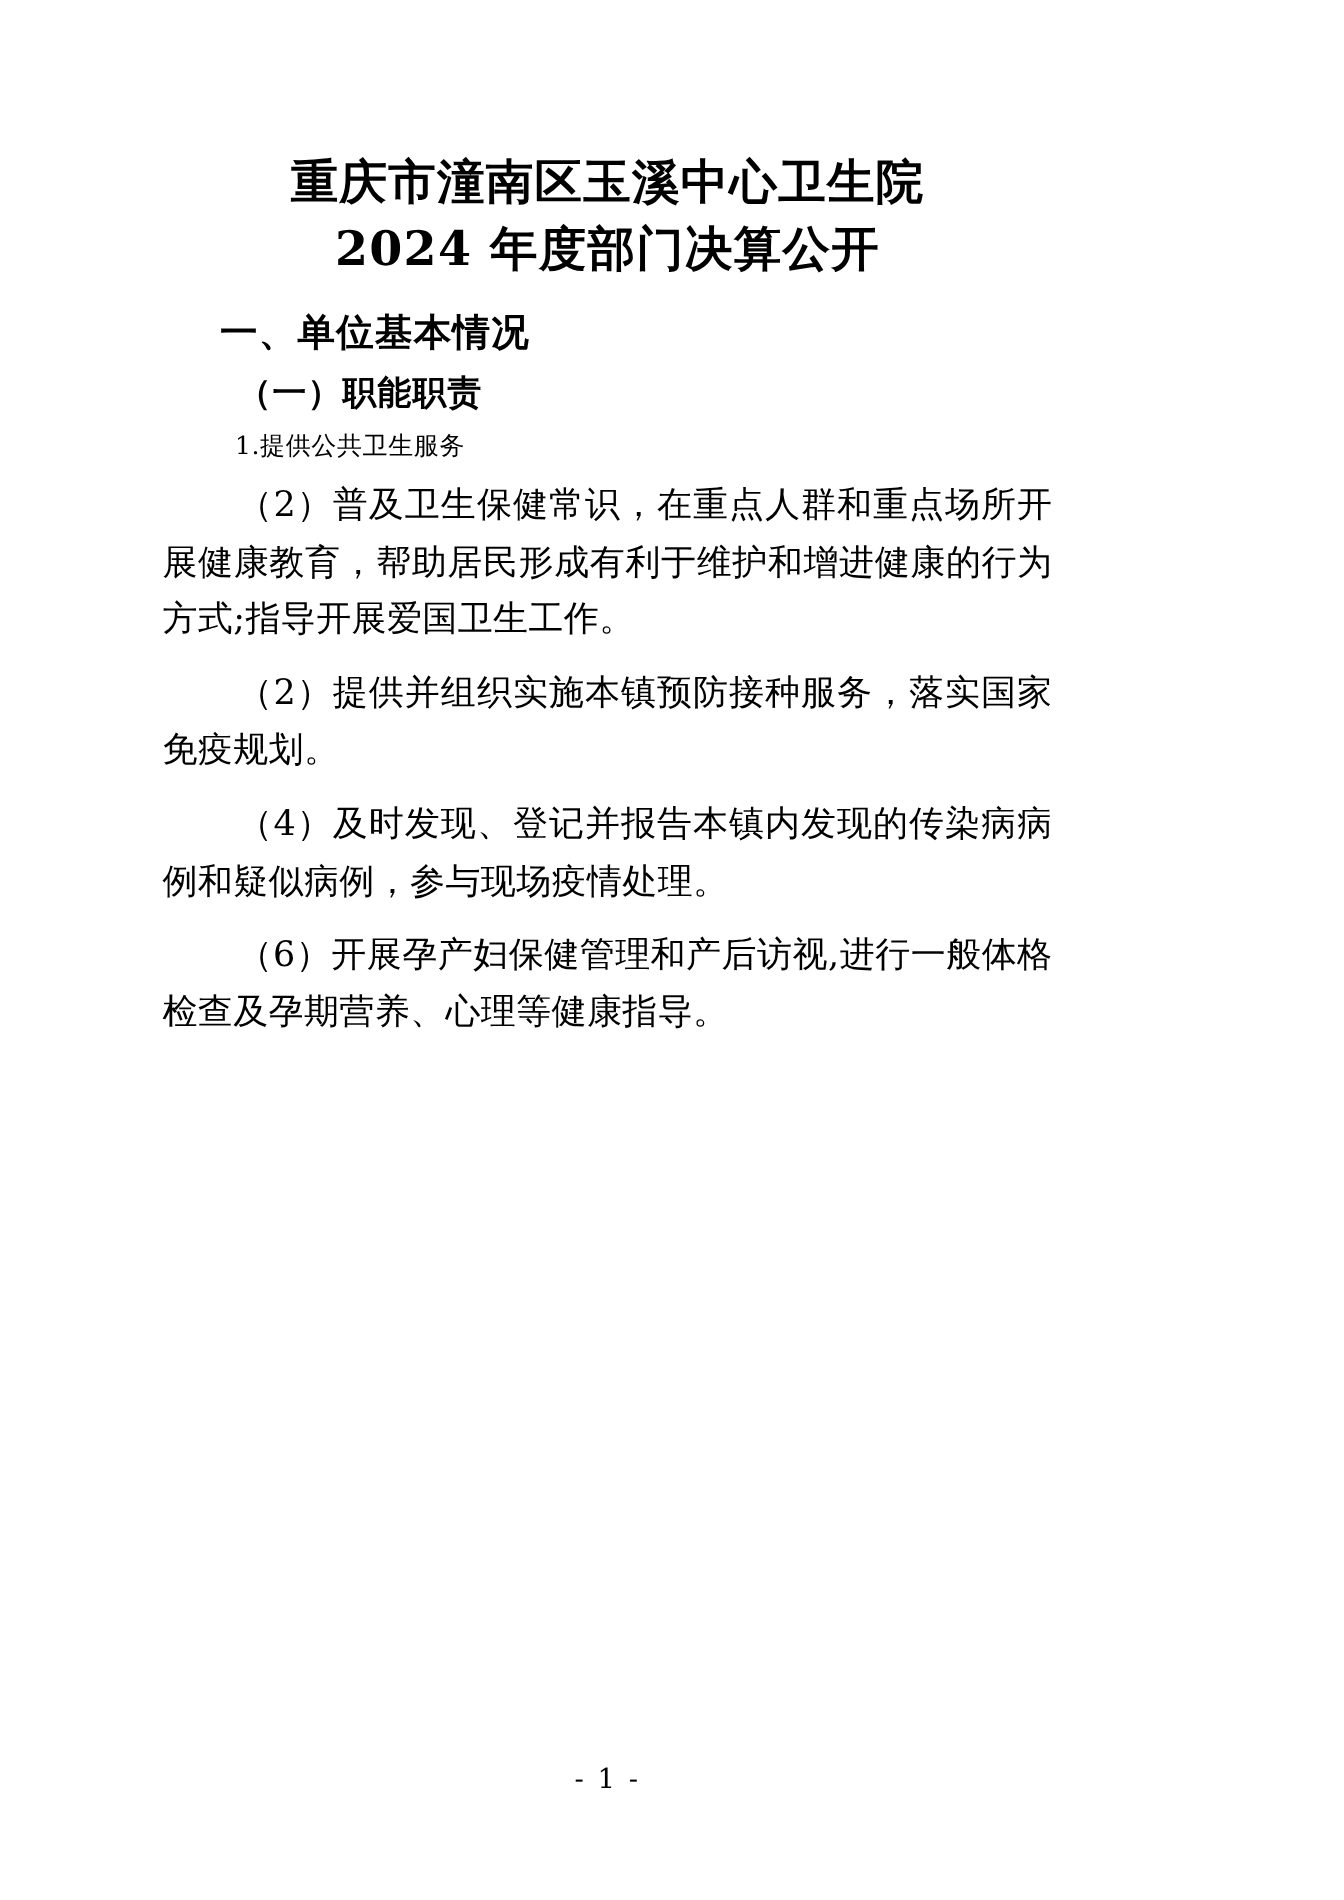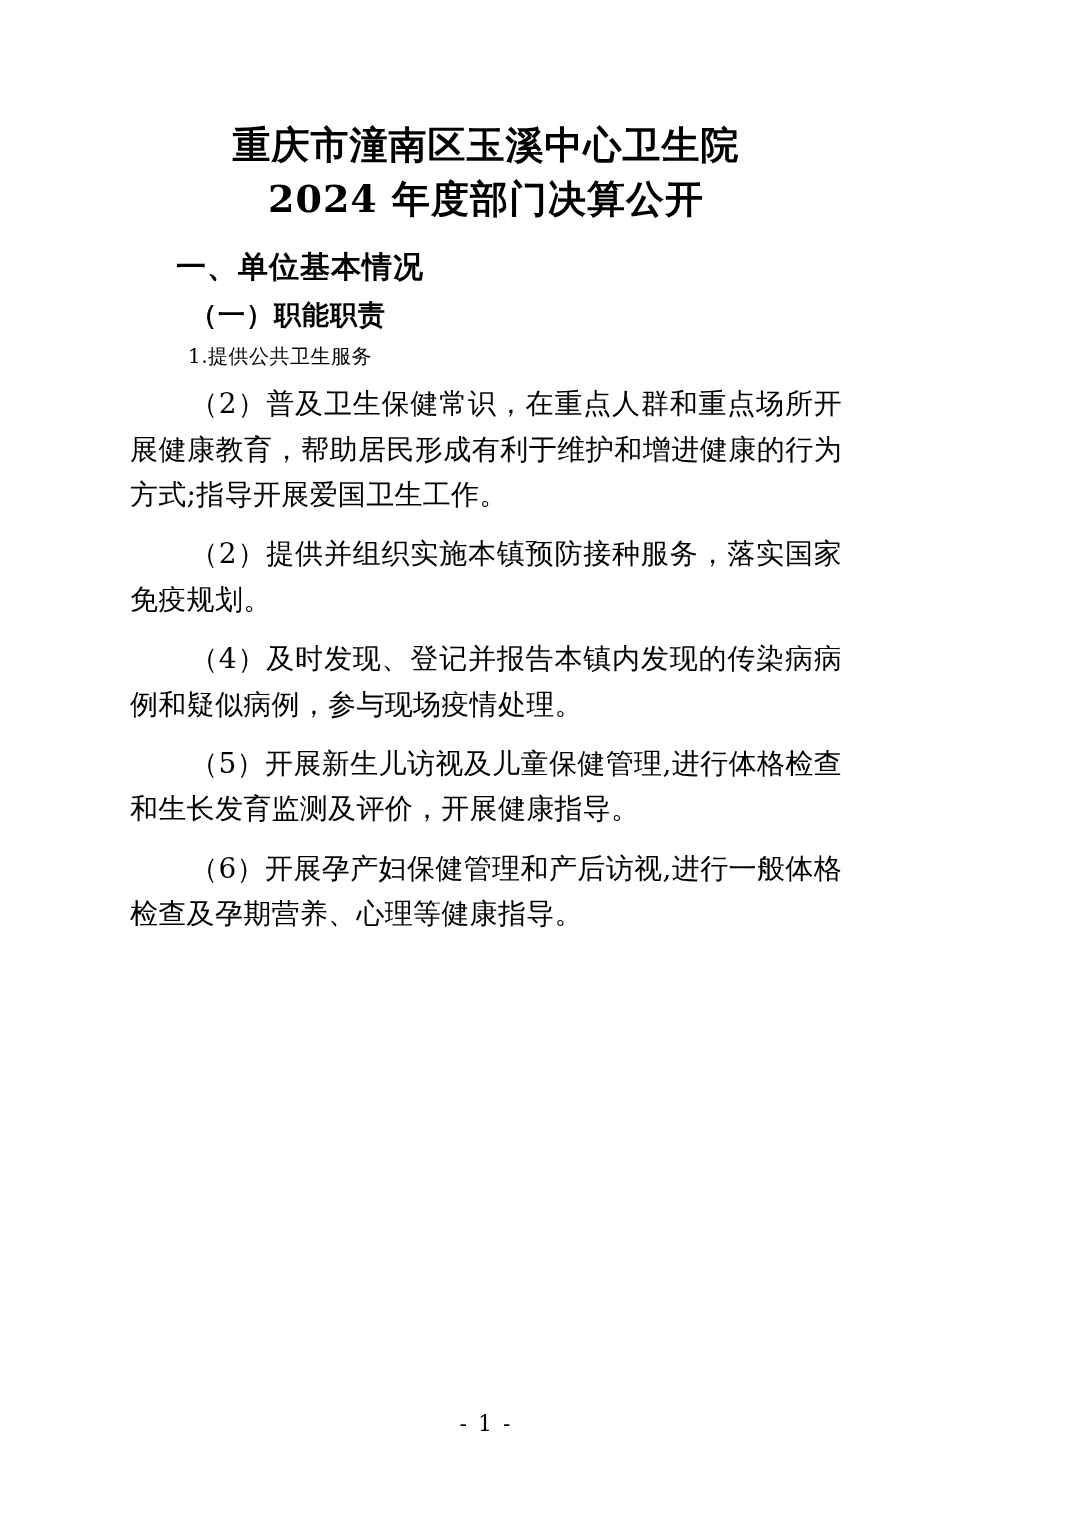--- a/index.html
+++ b/index.html
@@ -90,18 +90,17 @@
 
   <div class="heading-1">一、单位基本情况</div>
 
   <div class="heading-2">（一）职能职责</div>
 
   <div class="subhead">1.提供公共卫生服务</div>
 
   <p class="para indent">（2）普及卫生保健常识，在重点人群和重点场所开展健康教育，帮助居民形成有利于维护和增进健康的行为方式;指导开展爱国卫生工作。</p>
   <p class="para indent">（2）提供并组织实施本镇预防接种服务，落实国家免疫规划。</p>
   <p class="para indent">（4）及时发现、登记并报告本镇内发现的传染病病例和疑似病例，参与现场疫情处理。</p>
-  <p class="para indent">（5）开展新生儿访视及儿童保健管理,进行体格检查和生长发育监测及评价，开展健康指导。</p>
   <p class="para indent">（6）开展孕产妇保健管理和产后访视,进行一般体格检查及孕期营养、心理等健康指导。</p>
 
   <div class="footer">- 1 -</div>
 
 </div>
 
 </body></html>

